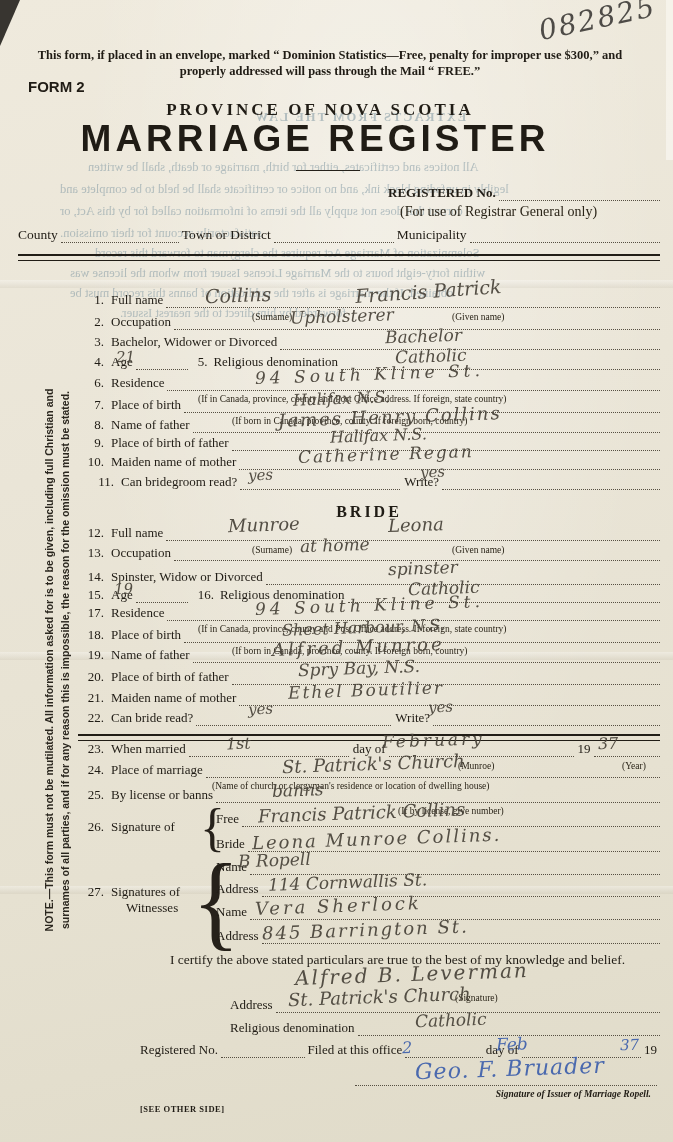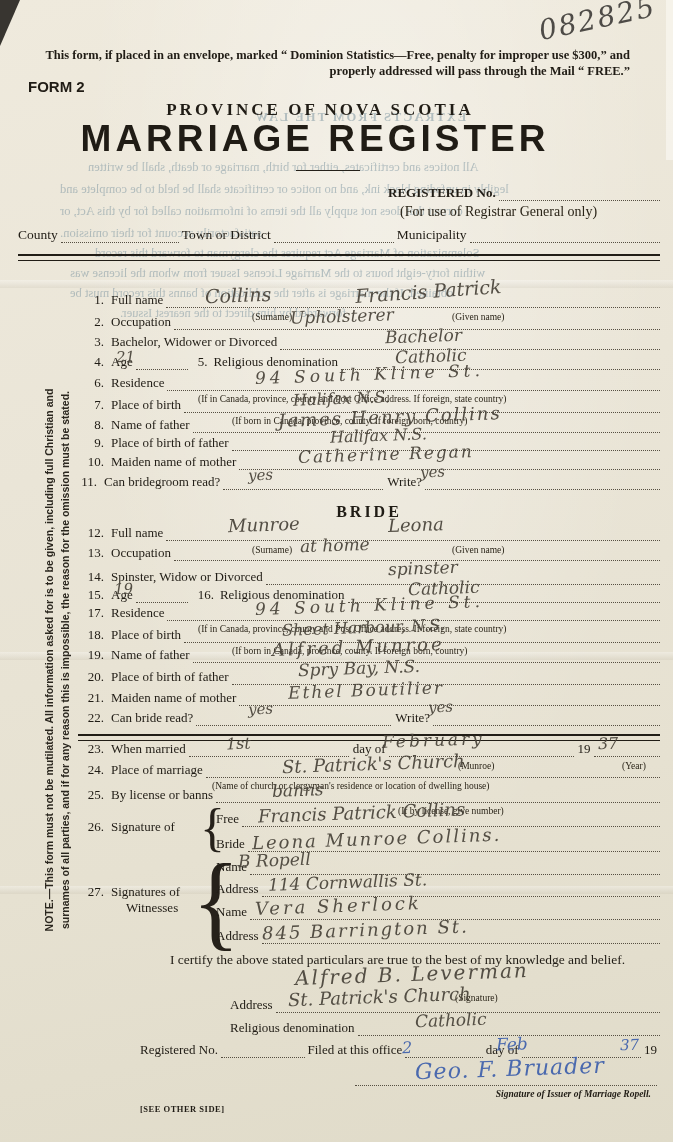--- a/index.html
+++ b/index.html
@@ -14,21 +14,21 @@
   .corner-tear{position:absolute;left:0;top:0;width:0;height:0;
     border-top:46px solid #23211d;border-right:20px solid transparent;opacity:.9;}
   .edge-right{position:absolute;right:0;top:0;width:7px;height:160px;background:#f7f5ee;opacity:.8;}
   .crease{position:absolute;left:0;right:0;height:8px;opacity:.55;
     background:linear-gradient(180deg,rgba(255,255,255,.55),rgba(90,80,60,.12));}
   
   .bt{position:absolute;transform:scaleX(-1);color:rgba(128,152,162,.55);
      font:12.5px "Liberation Serif",serif;filter:blur(.3px);white-space:nowrap;z-index:1;}
   .bt.b0{font-weight:bold;letter-spacing:2px;}
   
-  .notice{position:absolute;left:30px;width:600px;text-align:right;
+  .notice{position:absolute;left:30px;width:600px;text-align:center;
      font:600 12.5px "Liberation Serif",serif;z-index:2;}
   .form2{position:absolute;left:28px;top:78px;font:700 15px "Liberation Sans",sans-serif;z-index:2;}
   .prov{position:absolute;left:0;width:640px;top:100px;text-align:center;
      font:600 17px "Liberation Serif",serif;letter-spacing:3px;z-index:2;}
   .title{position:absolute;left:0;width:630px;top:118px;text-align:center;
      font:700 37px "Liberation Sans",sans-serif;letter-spacing:4px;z-index:2;}
   .titlerule{position:absolute;left:296px;top:170px;width:64px;border-top:1.5px solid #25211a;z-index:2;}
   
   .fr{position:absolute;right:13px;height:17px;display:flex;align-items:flex-end;z-index:2;}
   .no{font:13px "Liberation Serif",serif;width:26px;text-align:right;margin-right:7px;white-space:nowrap;}
@@ -174,21 +174,21 @@
   </div>
   <div class="hw" style="left:330px;top:428px;font-size:16px">Halifax N.S.</div>
 
   <div class="fr" style="left:78px;top:453px">
     <span class="no">10.</span>
     <span class="lb">Maiden name of mother</span>
     <span class="ld"></span>
   </div>
   <div class="hw" style="left:298px;top:446px;font-size:17px;letter-spacing:2px">Catherine Regan</div>
 
-  <div class="fr" style="left:71px;top:473px">
+  <div class="fr" style="left:88px;top:473px">
     <span class="no">11.</span>
     <span class="lb">Can bridegroom read?</span>
     <span class="ldf" style="width:160px"></span>
     <span class="lb" style="margin-left:4px">Write?</span>
     <span class="ld"></span>
   </div>
   <div class="hw" style="left:248px;top:468px;font-size:15px">yes</div>
   <div class="hw" style="left:420px;top:465px;font-size:15px">yes</div>
 
   <div class="sechead" style="top:503px">BRIDE</div>

